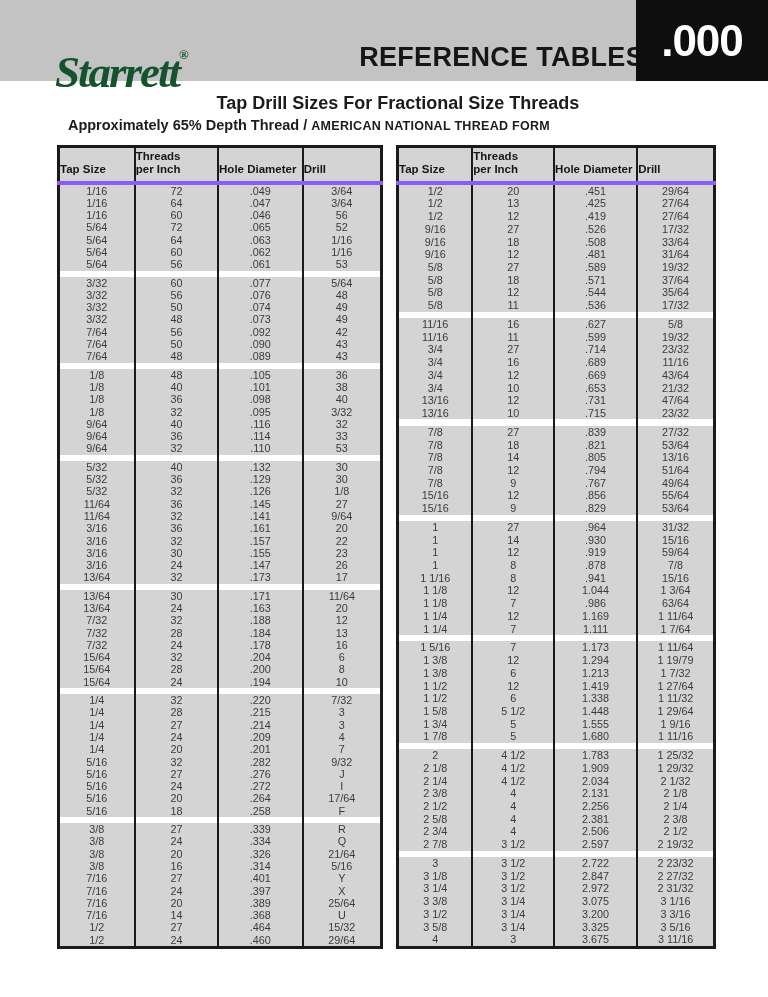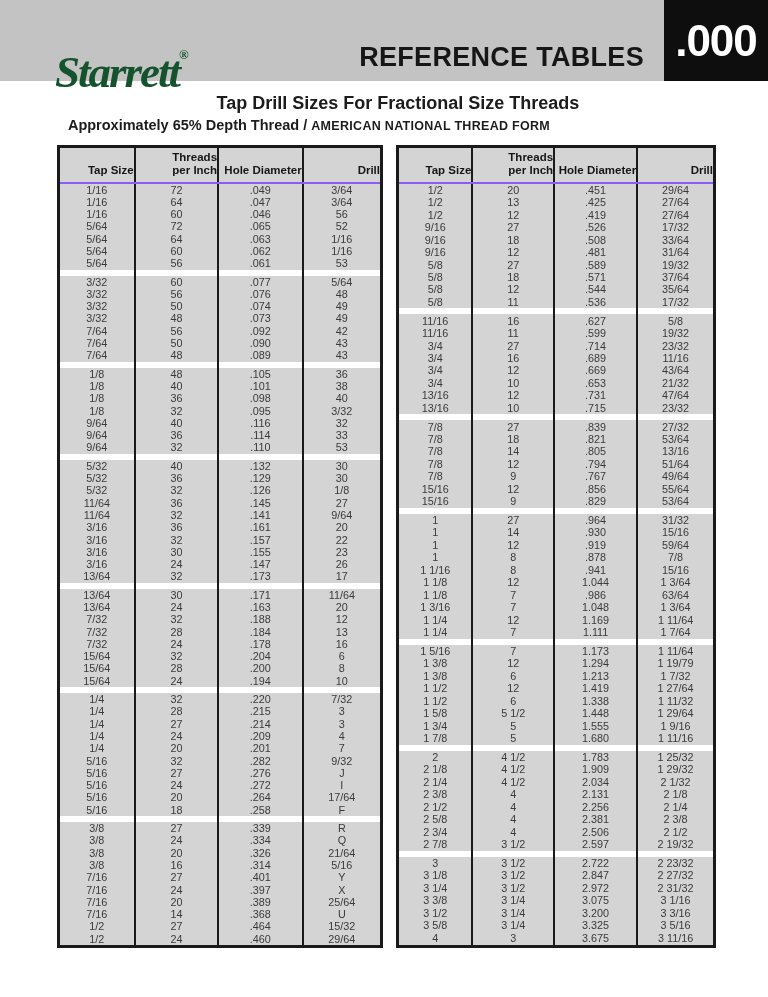--- a/index.html
+++ b/index.html
@@ -7,39 +7,39 @@
     font-family:"Liberation Sans", sans-serif; position:relative; overflow:hidden; }
 
   
   .banner { position:absolute; top:0; left:0; width:768px; height:81px; background:#c3c3c3; }
   .logo { position:absolute; left:55px; top:13px;
     font-family:Liberation Serif, serif; font-style:italic; font-weight:bold;
     font-size:45px; color:#14532d; letter-spacing:-2px; line-height:1;margin-top:35px; }
   .logo sup { font-size:13px; font-style:normal; letter-spacing:0; vertical-align:28px; }
   .banner-title { position:absolute; right:124px; top:44px; font-size:27px; font-weight:bold;
     color:#161616; letter-spacing:0.3px; line-height:1; white-space:nowrap;margin-left:34px; }
-  .code-box { position:absolute; top:0; right:0; width:104px; height:81px; background:#0e0e0e;
+  .code-box { position:absolute; top:0; right:0; width:132px; height:81px; background:#0e0e0e;
     color:#ffffff; display:flex; align-items:center; justify-content:center;
     font-size:44px; font-weight:bold; letter-spacing:-1px; }
 
   
   .page-title { position:absolute; top:93px; left:0; width:768px; text-align:center;
     font-size:18px; font-weight:bold; color:#1c1c1c;margin-left:14px; }
   .page-subtitle { position:absolute; top:117px; left:0; width:618px; text-align:center;
     font-size:14.5px; font-weight:bold; color:#1c1c1c; white-space:nowrap; }
   .page-subtitle .caps { font-size:12.5px; letter-spacing:0.3px; }
 
   
   .tables-wrap { position:absolute; top:145px; left:57px; display:flex; gap:13px; }
   table { border-collapse:collapse; background:#d4d4d4; border:3px solid #1a1a1a; table-layout:fixed; }
   table.tbl-left  { width:326px; }
   table.tbl-right { width:320px; }
   col.c1 { width:23.6%; } col.c2 { width:25.8%; } col.c3 { width:26.2%; } col.c4 { width:24.4%; }
-  th { border-bottom:2px solid #8b5cf6; font-size:11.5px; font-weight:bold; color:#161616;
-    height:36px; vertical-align:bottom; padding:0 0 5px 0; text-align:right;
+  th { border-bottom:4px solid #8b5cf6; font-size:11.5px; font-weight:bold; color:#161616;
+    height:36px; vertical-align:bottom; padding:0 0 5px 0; text-align:left;
     white-space:pre-line; line-height:1.1; }
   th + th, td + td { border-left:2px solid #1a1a1a; }
   td { font-size:10.8px; color:#3a3a3a; text-align:center; vertical-align:middle;
     height:12.3px; line-height:12.3px; padding:0; white-space:nowrap; }
   tr.spacer td { background:#ffffff; height:6px; line-height:6px; font-size:1px; }
 </style>
 </head>
 <body>
 
 <div class="banner">
@@ -686,26 +686,20 @@
           <td>1.044</td>
           <td>1 3/64</td>
         </tr>
         <tr>
           <td>1 1/8</td>
           <td>7</td>
           <td>.986</td>
           <td>63/64</td>
         </tr>
         <tr>
-          <td>1 3/16</td>
-          <td>7</td>
-          <td>1.048</td>
-          <td>1 3/64</td>
-        </tr>
-        <tr>
           <td>1 1/4</td>
           <td>12</td>
           <td>1.169</td>
           <td>1 11/64</td>
         </tr>
         <tr>
           <td>1 1/4</td>
           <td>7</td>
           <td>1.111</td>
           <td>1 7/64</td>

